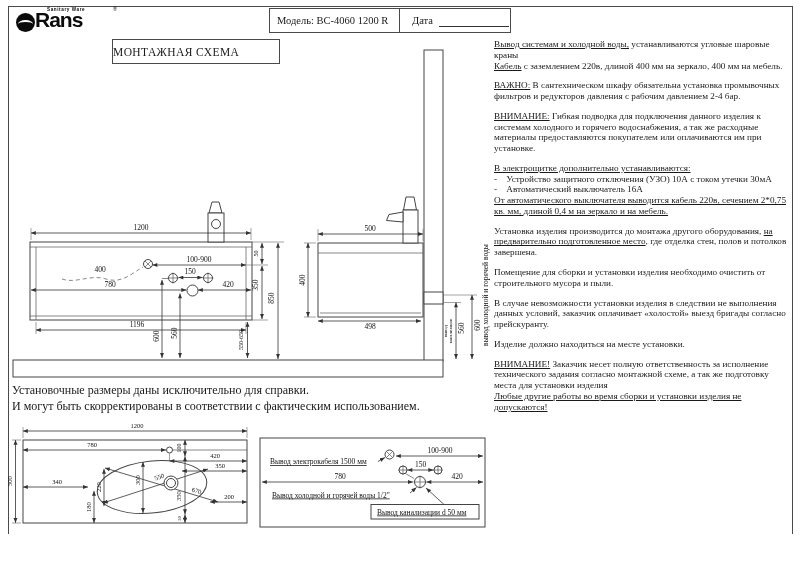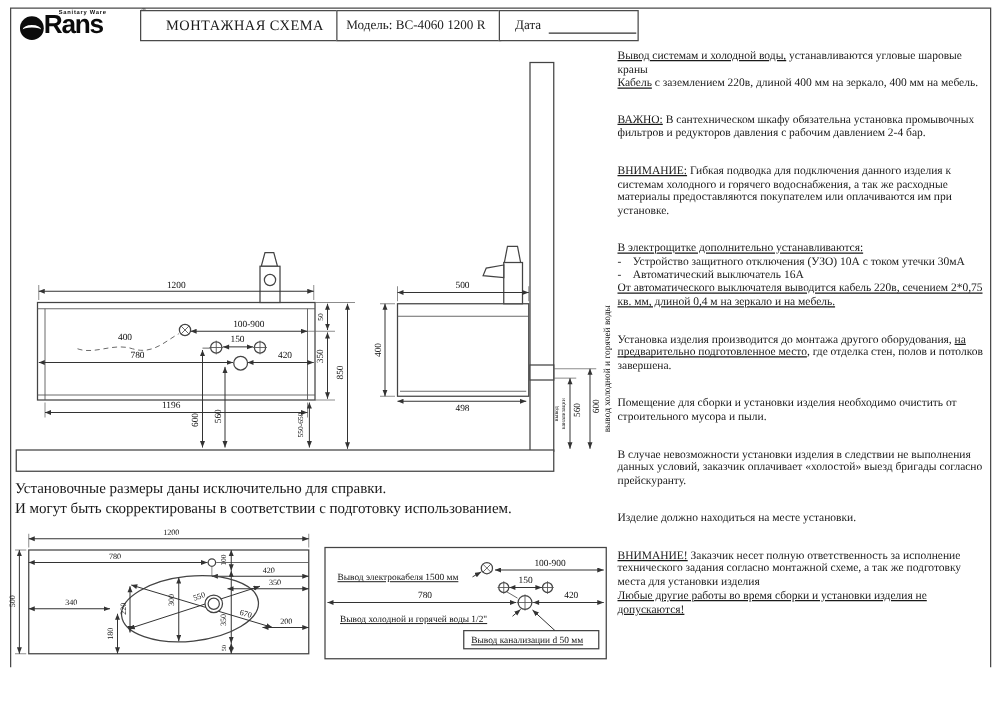--- a/index.html
+++ b/index.html
@@ -2,36 +2,36 @@
 <html><head>
 <meta charset="utf-8">
 <style>
   html,body{margin:0;padding:0;background:#fff;}
   #page{position:relative;width:800px;height:534px;background:#fff;overflow:hidden;
         font-family:"Liberation Serif",serif;color:#1a1a1a;}
   #frame{position:absolute;left:8px;top:6px;width:783px;height:553px;border:1px solid #4a4a4a;}
   
   .cell{position:absolute;top:8px;height:25px;border:1px solid #4a4a4a;box-sizing:border-box;
         display:flex;align-items:center;background:#fff;}
-  #cell-title{left:112px;width:168px;justify-content:center;font-size:11.5px;letter-spacing:.4px;}
+  #cell-title{left:112px;width:168px;font-size:11.5px;letter-spacing:.4px;margin-top:31px;}
   #cell-model{left:269px;width:132px;font-size:10.5px;padding-left:7px;text-align:center;}
   #cell-date{left:399px;width:112px;font-size:10.5px;padding-left:12px;}
   .date-line{display:inline-block;width:70px;border-bottom:1px solid #333;height:12px;margin-left:6px;}
   
   #logo{position:absolute;left:16px;top:7px;width:110px;height:28px;font-family:"Liberation Sans",sans-serif;}
   #logo-circle{position:absolute;left:0;top:6px;width:19px;height:19px;background:#0b0b0b;border-radius:50%;}
   #logo-circle::after{content:"";position:absolute;left:2px;top:7px;width:15px;height:6px;
         border-top:2.5px solid #fff;border-radius:50%;}
   #logo-name{position:absolute;left:19px;top:1px;font-size:21px;font-weight:bold;letter-spacing:-1px;color:#0b0b0b;}
   #logo-tagline{position:absolute;left:31px;top:0px;font-size:4.6px;font-weight:bold;letter-spacing:.6px;color:#0b0b0b;}
   #logo-reg{position:absolute;left:97px;top:-1px;font-size:5.5px;color:#0b0b0b;}
   
   #instructions{position:absolute;left:494px;top:39px;width:299px;font-size:9.2px;line-height:1.17;}
   .para{margin:0;}
-  .para.gap{margin-top:19px;}
+  .para.gap{margin-top:9px;}
   .u{text-decoration:underline;}
   
   #ref-notes{position:absolute;left:12px;top:383px;font-size:12px;line-height:1.3;}
   #bottom-rule{position:absolute;left:8px;top:537px;width:784px;border-top:1px solid #4a4a4a;}
   #units-note{position:absolute;left:14px;top:541px;font-size:9.2px;}
   #scan-shadow{position:absolute;left:370px;top:561px;width:430px;height:3px;background:#8b8b8b;}
   
   .drawing{position:absolute;}
   svg text{font-family:"Liberation Serif",serif;fill:#111;text-anchor:middle;}
   .t7{font-size:7.5px;} .t65{font-size:6.5px;} .t6{font-size:6px;} .t5{font-size:5px;} .t45{font-size:4.6px;}
@@ -297,18 +297,18 @@
       <line x1="410" y1="493" x2="416.5" y2="487.5" class="lead"></line>
 
       <rect x="371" y="504.5" width="108" height="14.5" class="ln"></rect>
       <text x="377" y="514.5" class="t7 ts u">Вывод канализации d 50 мм</text>
       <line x1="444" y1="504.5" x2="426" y2="488" class="lead"></line>
     </g>
   </svg>
 
   <div id="ref-notes">
     <div>Установочные размеры даны исключительно для справки.</div>
-    <div>И могут быть скорректированы в соответствии с подготовку использованием.</div>
+    <div>И могут быть скорректированы в соответствии с фактическим использованием.</div>
   </div>
   <div id="bottom-rule"></div>
   <div id="units-note">все размеры указаны в мм</div>
   <div id="scan-shadow"></div>
 </div>
 
 </body></html>

